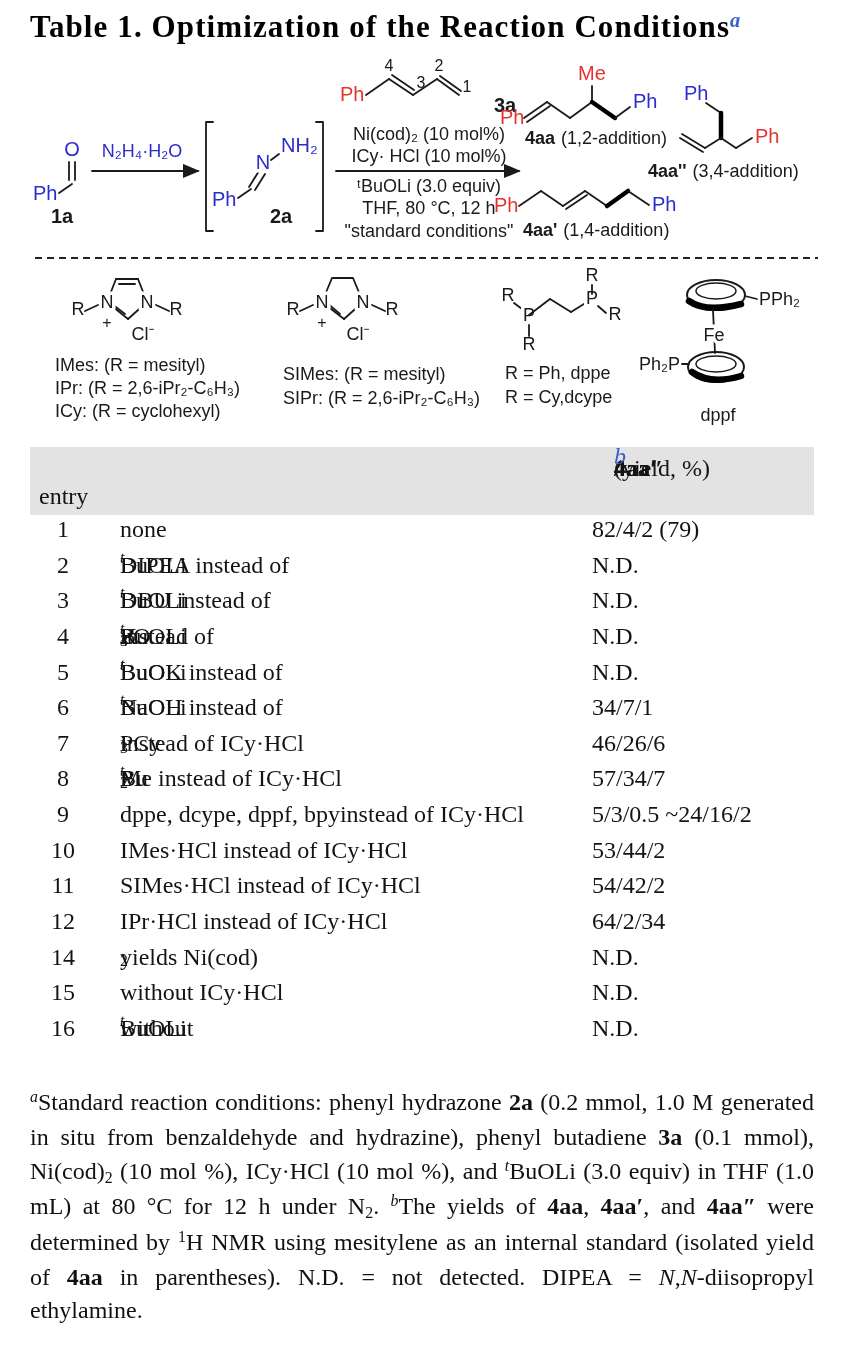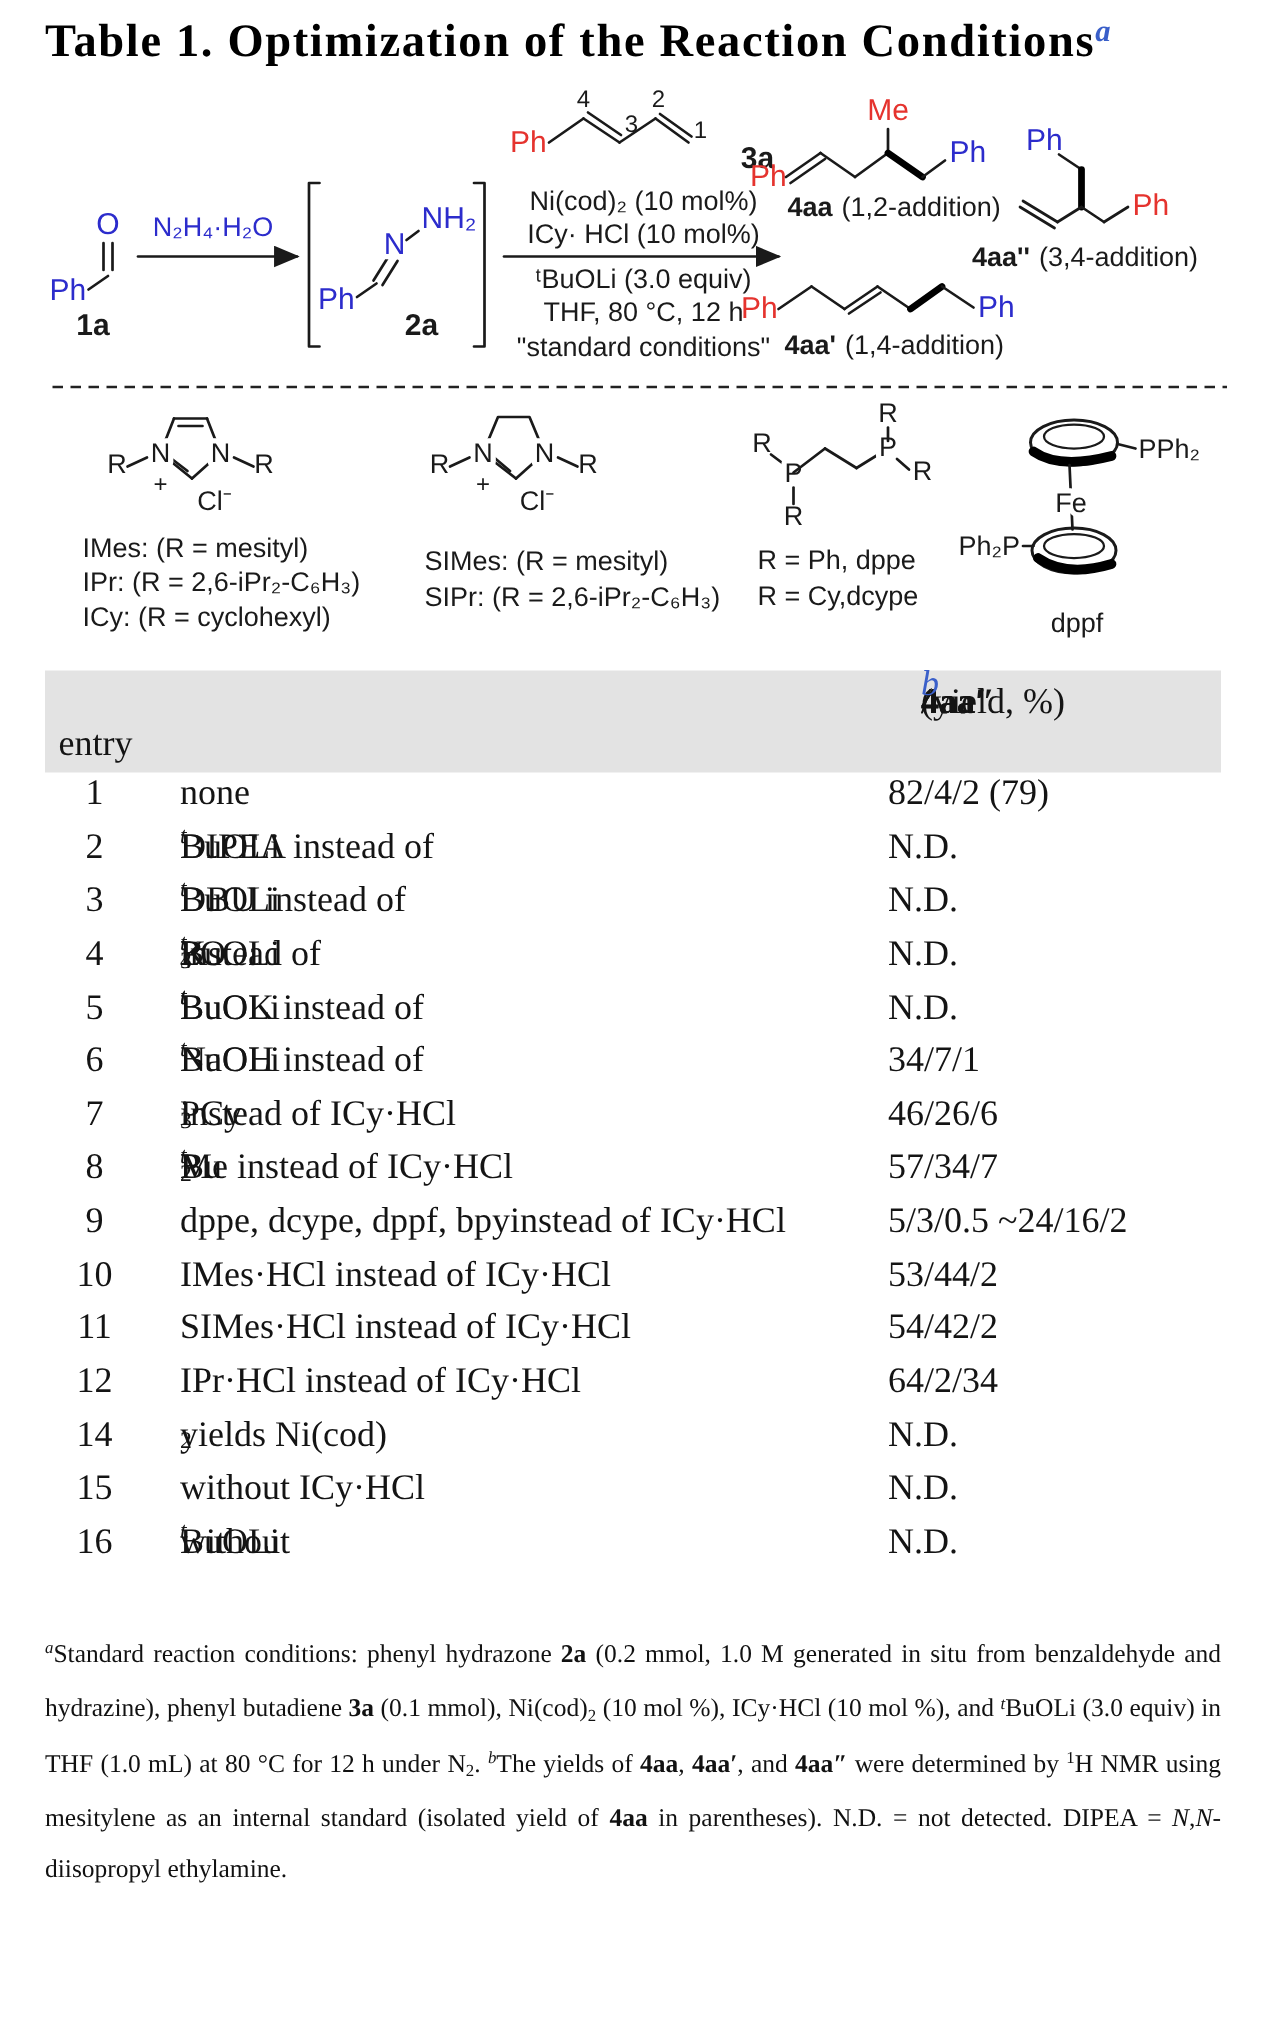--- a/index.html
+++ b/index.html
@@ -38,21 +38,21 @@
   .th-yield{left:584px;top:9px;line-height:27px !important;}
   .th-yield div{line-height:27px;}
   .tbody{position:absolute;left:30px;top:512px;width:784px;}
   .trow{position:relative;height:35.63px;font-size:24px;}
   .trow span{position:absolute;line-height:35.63px;white-space:nowrap;}
   .c-entry{left:0;width:66px;text-align:center;}
   .c-var{left:90px;}
   .c-yield{left:562px;}
   
   .footnote{position:absolute;left:30px;top:1086px;width:784px;
-            font-size:17px;line-height:33.4px;text-align:justify;color:#111;}
+            font-size:24px;line-height:33.4px;text-align:justify;color:#111;}
 </style>
 </head>
 <body>
 
 <div class="page">
 
   <div class="title"><span>Table 1. Optimization of the Reaction Conditions</span><span class="seg-i seg-sup seg-blue">a</span></div>
 
   <svg class="chem" width="841" height="445" viewBox="0 0 841 445">
     <defs>

